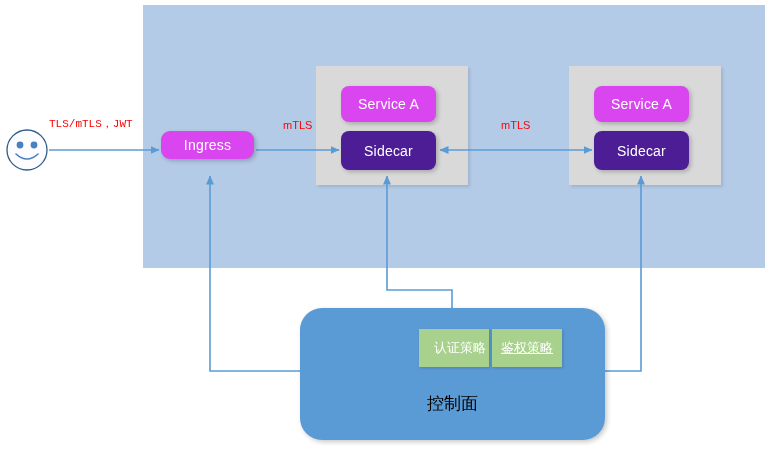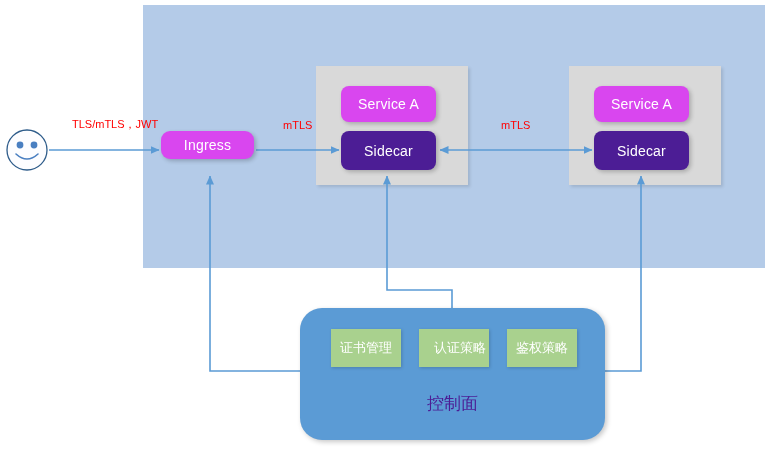--- a/index.html
+++ b/index.html
@@ -62,41 +62,41 @@
     top:21px; height:38px; width:70px;
     background:#A9D18E;
     color:#ffffff;
     display:flex; align-items:center; justify-content:center;
     font-size:13px;
     box-shadow:1px 1px 3px rgba(0,0,0,0.18);
     box-sizing:border-box;
   }
   #pol-0{left:31px;}
   #pol-1{left:119px;padding-left:12px;}
-  #pol-2{left:207px;}
+  #pol-2{left:192px;text-decoration:underline;}
   #cp-title{
     position:absolute;
     left:0; right:0; top:84px;
     text-align:center;
     font-size:17px;
-    color:#4c1d95;
+    color:#000000;
     font-weight:400;
   }
 
   
   #smiley{left:5px; top:128px; width:44px; height:44px;}
 
   
   .lbl{
     color:#FF0000;
     font-size:11px;
     white-space:nowrap;
     line-height:1;
   }
-  #lbl-tls{left:72px; top:119px;}
+  #lbl-tls{left:49px; top:119px;font-family:Liberation Mono, monospace;}
   #lbl-mtls-1{left:283px; top:120px;}
   #lbl-mtls-2{left:501px; top:120px;}
 
   
   #wires{left:0;top:0;width:770px;height:455px;pointer-events:none;}
 </style>
 </head>
 <body>
 
 <div id="canvas">
@@ -138,21 +138,20 @@
 
   <div class="abs node blue" id="ingress">Ingress</div>
 
   <div class="abs node blue" id="svc-a1">Service A</div>
   <div class="abs node green" id="side-a1">Sidecar</div>
 
   <div class="abs node blue" id="svc-a2">Service A</div>
   <div class="abs node green" id="side-a2">Sidecar</div>
 
   <div class="abs" id="controlplane">
-    <div class="policy" id="pol-0">证书管理</div>
     <div class="policy" id="pol-1">认证策略</div>
     <div class="policy" id="pol-2">鉴权策略</div>
     <div id="cp-title">控制面</div>
   </div>
 
   <div class="abs lbl" id="lbl-tls">TLS/mTLS，JWT</div>
   <div class="abs lbl" id="lbl-mtls-1">mTLS</div>
   <div class="abs lbl" id="lbl-mtls-2">mTLS</div>
 
 </div>

